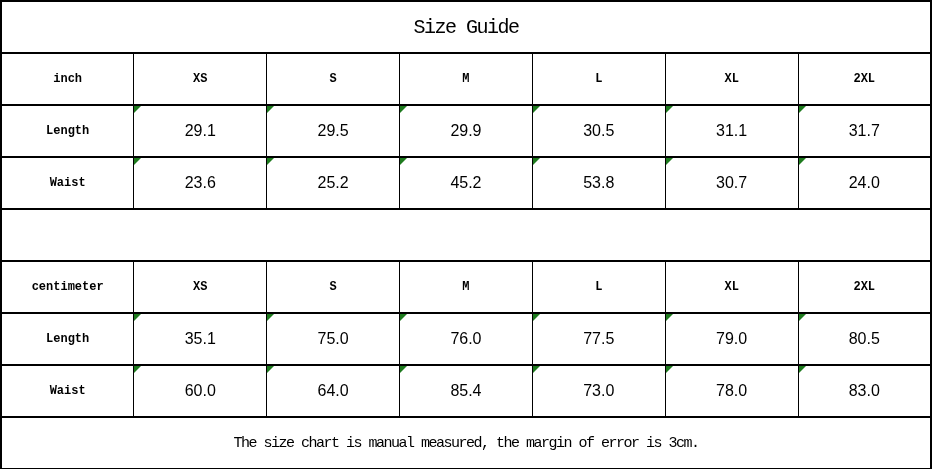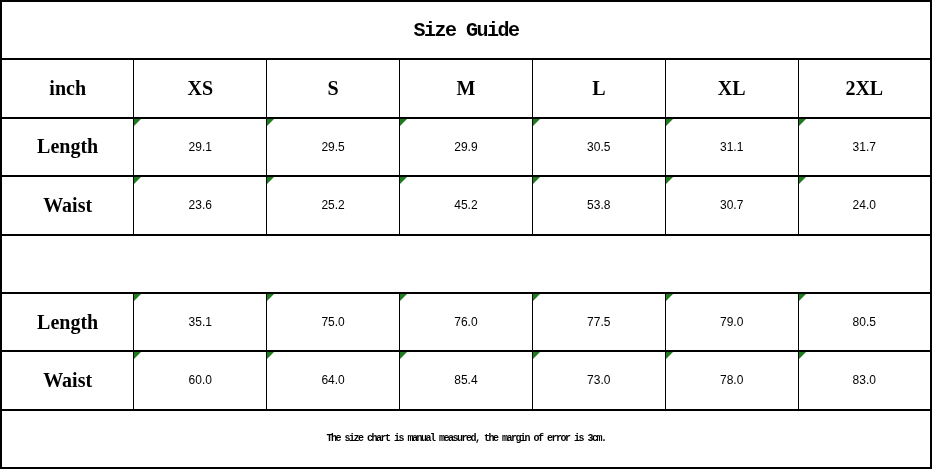--- a/index.html
+++ b/index.html
@@ -31,39 +31,39 @@
     padding: 0;
     position: relative;
     overflow: hidden;
   }
   table.size-guide {
     border: 2px solid var(--border);
   }
   tr.r { height: 52px; }
   .mono {
     font-family: "Liberation Mono", "DejaVu Sans Mono", monospace;
-    font-weight: bold;
+    font-weight: normal;
   }
   td.title-cell {
     font-size: 20px;
     letter-spacing: -1.5px;
   }
   td.footer-cell {
-    font-size: 10px;
+    font-size: 15px;
     letter-spacing: -1.5px;
   }
   td.label-cell, td.size-header-cell {
-    font-family: Liberation Serif, serif;
+    font-family: Liberation Mono, monospace;
     font-weight: bold;
-    font-size: 20px;
+    font-size: 12px;
   }
   td.value-cell {
     font-family: "Liberation Sans", sans-serif;
     font-weight: normal;
-    font-size: 12px;
+    font-size: 16px;
   }
   td.spacer-cell { background: var(--background); }
   .flag {
     position: absolute;
     top: 0;
     left: 0;
     width: 0;
     height: 0;
     border-top: 7px solid var(--flag-triangle);
     border-right: 7px solid transparent;
@@ -105,20 +105,29 @@
     <td class="value-cell"><span class="flag"></span><span>45.2</span></td>
     <td class="value-cell"><span class="flag"></span><span>53.8</span></td>
     <td class="value-cell"><span class="flag"></span><span>30.7</span></td>
     <td class="value-cell"><span class="flag"></span><span>24.0</span></td>
   </tr>
 
   <tr class="r">
     <td class="spacer-cell" colspan="7"></td>
   </tr>
 
+  <tr class="r">
+    <td class="label-cell">centimeter</td>
+    <td class="size-header-cell">XS</td>
+    <td class="size-header-cell">S</td>
+    <td class="size-header-cell">M</td>
+    <td class="size-header-cell">L</td>
+    <td class="size-header-cell">XL</td>
+    <td class="size-header-cell">2XL</td>
+  </tr>
 
   <tr class="r">
     <td class="label-cell">Length</td>
     <td class="value-cell"><span class="flag"></span><span>35.1</span></td>
     <td class="value-cell"><span class="flag"></span><span>75.0</span></td>
     <td class="value-cell"><span class="flag"></span><span>76.0</span></td>
     <td class="value-cell"><span class="flag"></span><span>77.5</span></td>
     <td class="value-cell"><span class="flag"></span><span>79.0</span></td>
     <td class="value-cell"><span class="flag"></span><span>80.5</span></td>
   </tr>

